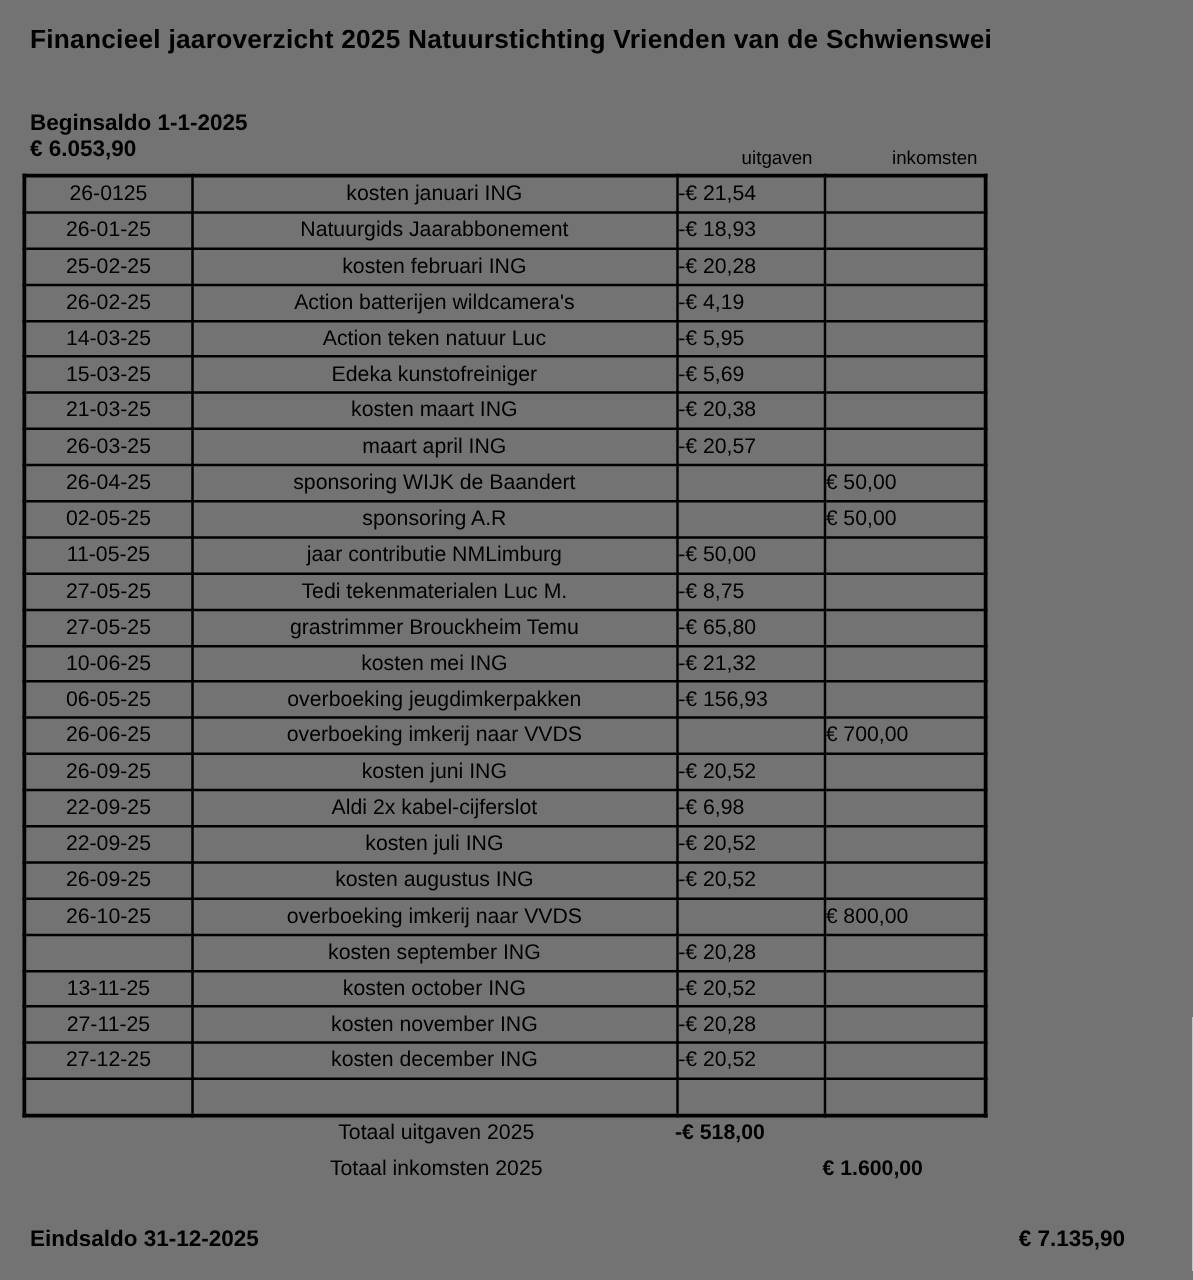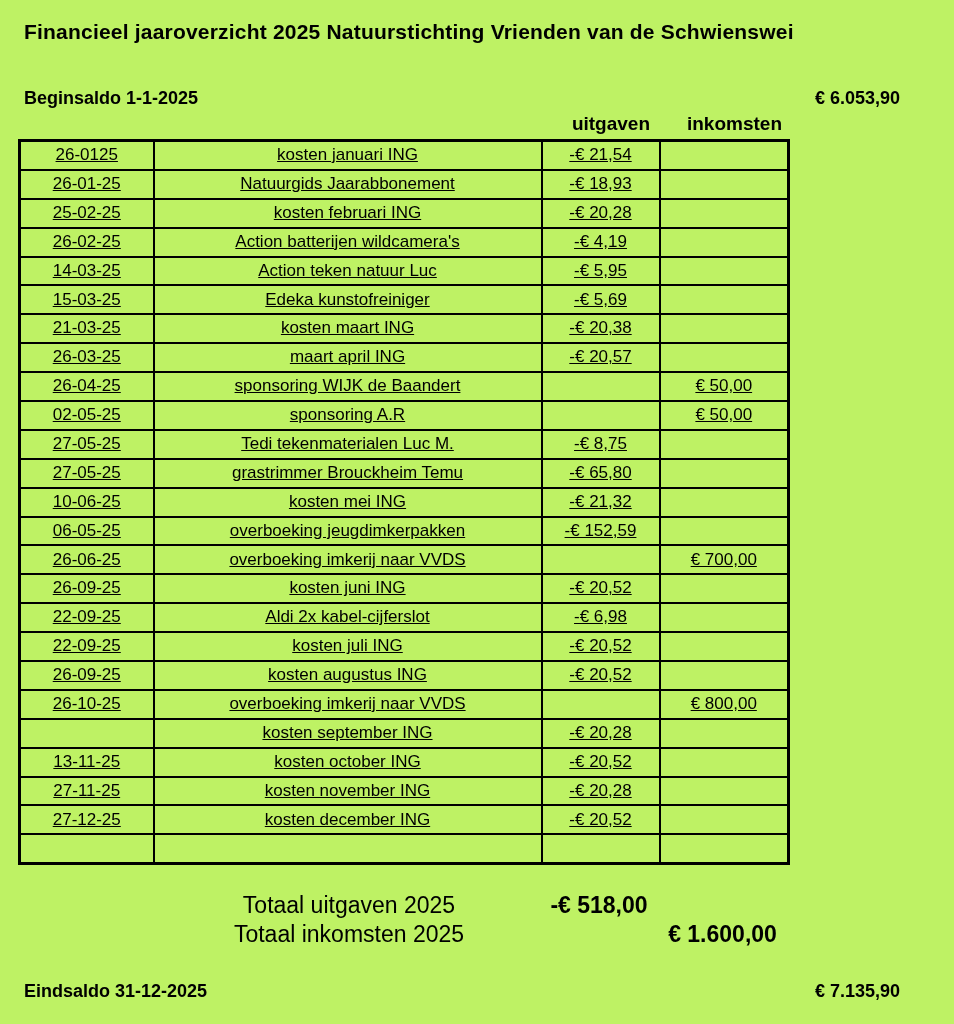--- a/index.html
+++ b/index.html
@@ -6,21 +6,21 @@
     margin: 0;
     padding: 0;
     background: #ffffff;
     font-family: "Liberation Sans", sans-serif;
     color: #000000;
   }
   .sheet {
     position: relative;
     width: 954px;
     height: 1024px;
-    background: #bef264;
+    background: #737373;
     overflow: hidden;
   }
   .title {
     position: absolute;
     top: 20px;
     left: 24px;
     margin: 0;
     font-size: 21px;
     font-weight: bold;
     letter-spacing: 0.2px;
@@ -29,73 +29,72 @@
   .saldo-row {
     position: absolute;
     left: 24px;
     right: 54px;
     display: flex;
     justify-content: space-between;
     font-size: 18px;
     font-weight: bold;
     white-space: nowrap;
   }
-  .saldo-row.begin { top: 88px; }
+  .saldo-row.begin { top: 88px; flex-direction: column; }
   .saldo-row.end   { top: 981px; gap: 20px; }
   .col-headers {
     position: absolute;
     top: 111px;
     left: 18px;
     width: 769px;
     height: 24px;
-    font-size: 19px;
-    font-weight: bold;
+    font-size: 15px;
+    font-weight: normal;
   }
   .col-headers .h-uit { position: absolute; right: 137px; bottom: 0; }
   .col-headers .h-ink { position: absolute; right: 5px;  bottom: 0; }
   table.ledger {
     position: absolute;
     top: 139px;
     left: 18px;
     width: 769px;
     table-layout: fixed;
     border-collapse: collapse;
     border: 3px solid #000;
-    text-decoration: underline;
   }
   table.ledger td {
     border: 2px solid #000;
     height: 26.9px;
     padding: 0;
     font-size: 17px;
     line-height: 1.1;
     overflow: hidden;
     white-space: nowrap;
   }
   col.c-date { width: 134px; }
   col.c-desc { width: 388px; }
   col.c-out  { width: 118px; }
   col.c-in   { width: 129px; }
   td.date { text-align: center; }
   td.desc { text-align: center;  padding-left: 6px; }
-  td.out, td.in { text-align: center; padding-right: 5px; }
+  td.out, td.in { text-align: left; padding-right: 5px; }
   table.totals-table {
     position: absolute;
     top: 891px;
     left: 18px;
     width: 769px;
     table-layout: fixed;
     border-collapse: collapse;
     border: none;
   }
   table.totals-table td {
     border: none;
     height: 29px;
     padding: 0;
-    font-size: 23px;
+    font-size: 17px;
     white-space: nowrap;
     margin-left: 24px;
   }
   table.totals-table td.desc { padding-left: 6px; }
   table.totals-table td.out,
   table.totals-table td.in { font-weight: bold; }
 </style>
 </head>
 <body>
 
@@ -175,41 +174,47 @@
           <td class="out"></td>
           <td class="in">€ 50,00</td>
         </tr>
         <tr>
           <td class="date">02-05-25</td>
           <td class="desc">sponsoring A.R</td>
           <td class="out"></td>
           <td class="in">€ 50,00</td>
         </tr>
         <tr>
+          <td class="date">11-05-25</td>
+          <td class="desc">jaar contributie NMLimburg</td>
+          <td class="out">-€ 50,00</td>
+          <td class="in"></td>
+        </tr>
+        <tr>
           <td class="date">27-05-25</td>
           <td class="desc">Tedi tekenmaterialen Luc M.</td>
           <td class="out">-€ 8,75</td>
           <td class="in"></td>
         </tr>
         <tr>
           <td class="date">27-05-25</td>
           <td class="desc">grastrimmer Brouckheim Temu</td>
           <td class="out">-€ 65,80</td>
           <td class="in"></td>
         </tr>
         <tr>
           <td class="date">10-06-25</td>
           <td class="desc">kosten mei ING</td>
           <td class="out">-€ 21,32</td>
           <td class="in"></td>
         </tr>
         <tr>
           <td class="date">06-05-25</td>
           <td class="desc">overboeking jeugdimkerpakken</td>
-          <td class="out">-€ 152,59</td>
+          <td class="out">-€ 156,93</td>
           <td class="in"></td>
         </tr>
         <tr>
           <td class="date">26-06-25</td>
           <td class="desc">overboeking imkerij naar VVDS</td>
           <td class="out"></td>
           <td class="in">€ 700,00</td>
         </tr>
         <tr>
           <td class="date">26-09-25</td>

